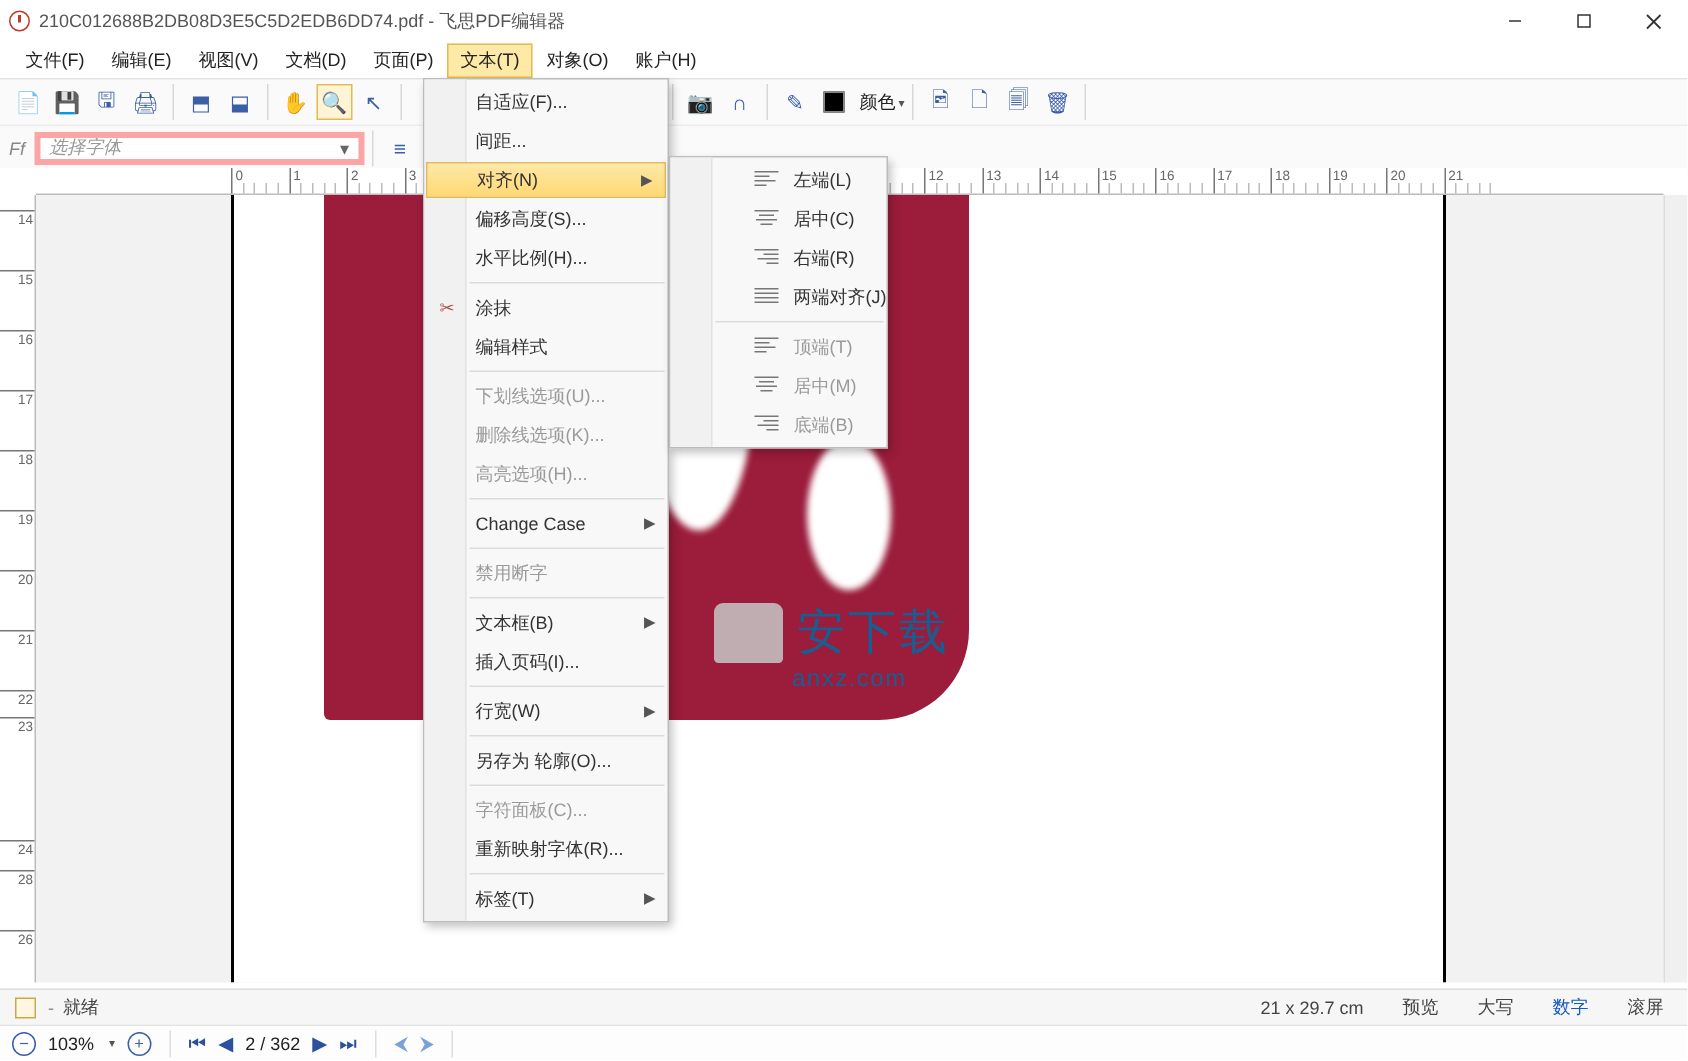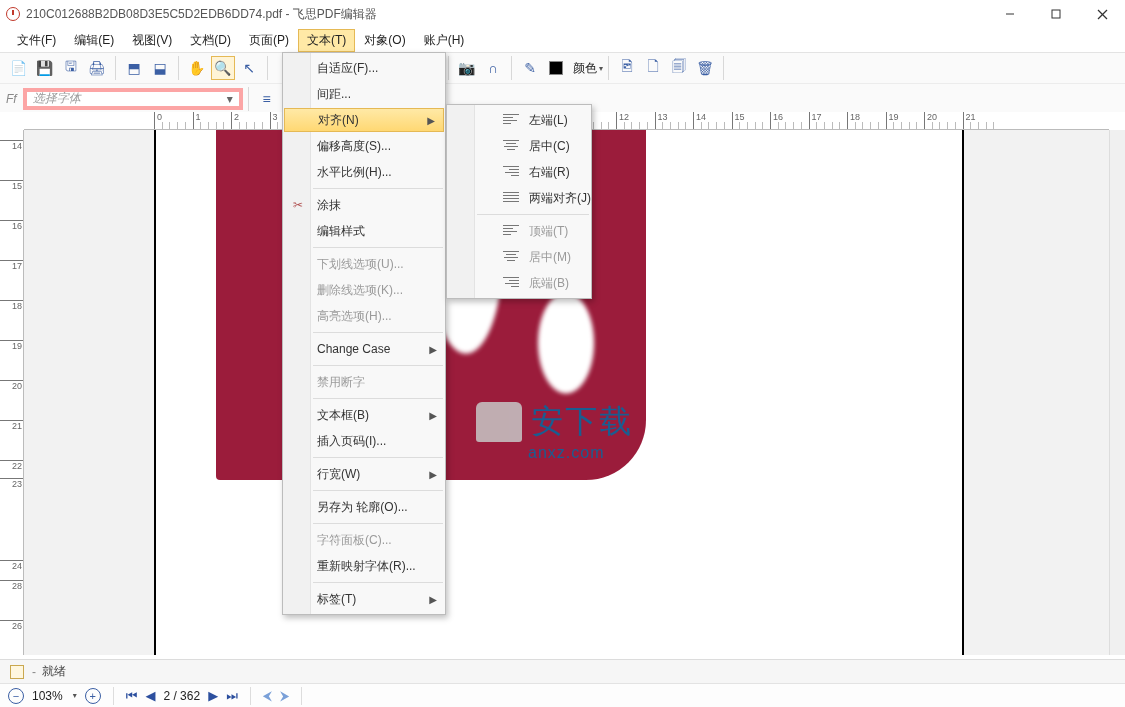--- a/index.html
+++ b/index.html
@@ -441,20 +441,27 @@
         <span></span>
       </span>
       <span>底端(B)</span>
     </div>
 </div>
 
 <div class="statusbar">
   <div class="sbicon"></div>
   <span style="color:#888;margin-right:6px">-</span>
   <span>就绪</span>
+  <div class="right">
+    <span class="seg">21 x 29.7 cm</span>
+    <span class="seg">预览</span>
+    <span class="seg">大写</span>
+    <span class="seg on">数字</span>
+    <span class="seg">滚屏</span>
+  </div>
 </div>
 
 <div class="navbar">
   <div class="circ">−</div>
   <span class="zoom">103%</span>
   <span class="dd-tri">▾</span>
   <div class="circ">+</div>
   <div class="vsep"></div>
   <span class="nav-tri">⏮</span>
   <span class="nav-tri">◀</span>

